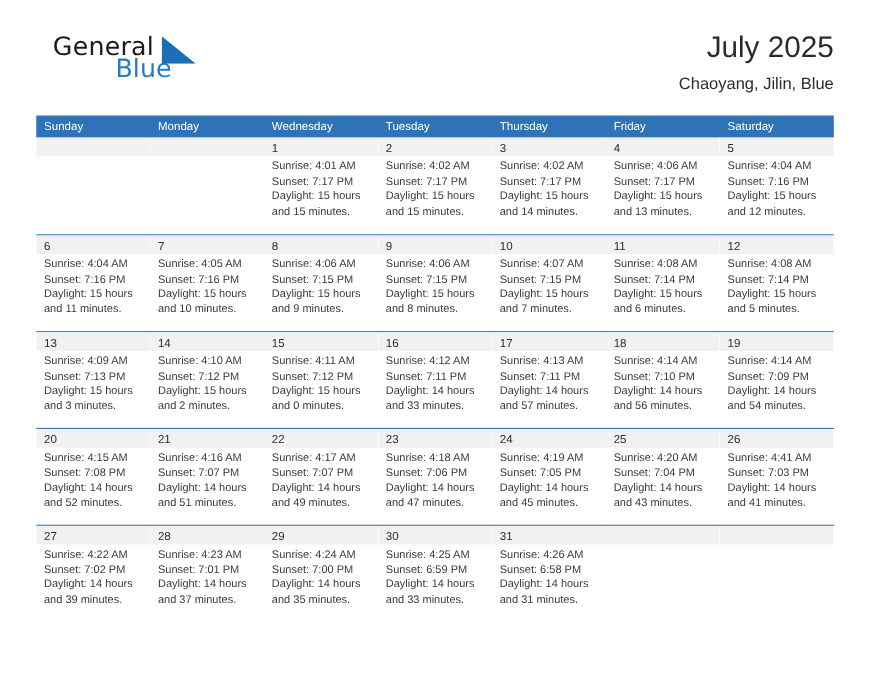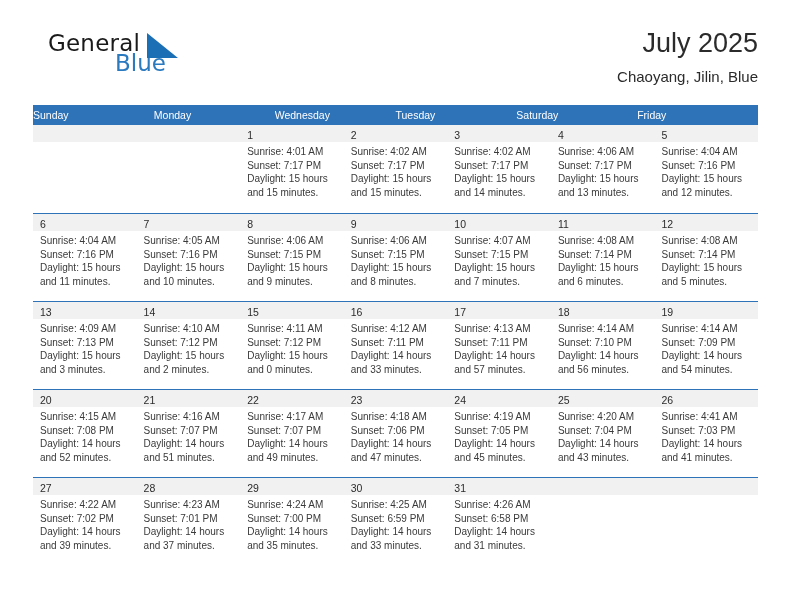--- a/index.html
+++ b/index.html
@@ -49,21 +49,20 @@
   }
   .logo-blue {
     position: absolute;
     left: 57px;
     top: 20px;
     font-size: 23px;
     color: #2a7ac0;
     font-family: "DejaVu Sans", sans-serif;
     font-weight: 400;
     line-height: 26px;
-    margin-left: 10px;
   }
   .logo-mark {
     position: absolute;
     left: 99px;
     top: 3px;
     width: 31px;
     height: 25px;
   }
 
   .title-block {
@@ -99,20 +98,21 @@
   .weekday-row {
     display: flex;
     background: #2e72b8;
     height: 20px;
   }
   .weekday {
     flex: 1 1 0;
     font-size: 10.5px;
     color: #ffffff;
     line-height: 20px;
+    padding-left: 7px;
     box-sizing: border-box;
     white-space: nowrap;
     overflow: hidden;
   }
   .week-row {
     display: flex;
     border-top: 1.5px solid #2e72b8;
     height: 88px;
     box-sizing: border-box;
   }
@@ -172,22 +172,23 @@
     </div>
 
   </div>
 
   <div class="calendar">
     <div class="weekday-row">
       <div class="weekday">Sunday</div>
       <div class="weekday">Monday</div>
       <div class="weekday">Wednesday</div>
       <div class="weekday">Tuesday</div>
+      <div class="weekday">Thursday</div>
+      <div class="weekday">Friday</div>
       <div class="weekday">Saturday</div>
-      <div class="weekday">Friday</div>
     </div>
     <div id="weeks-container">
         <div class="week-row first">
           <div class="day-cell">
             <div class="daynum-band empty"><span class="daynum"></span></div>
             <div class="cell-body">
               <div class="cell-line"></div>
               <div class="cell-line"></div>
               <div class="cell-line"></div>
               <div class="cell-line"></div>

